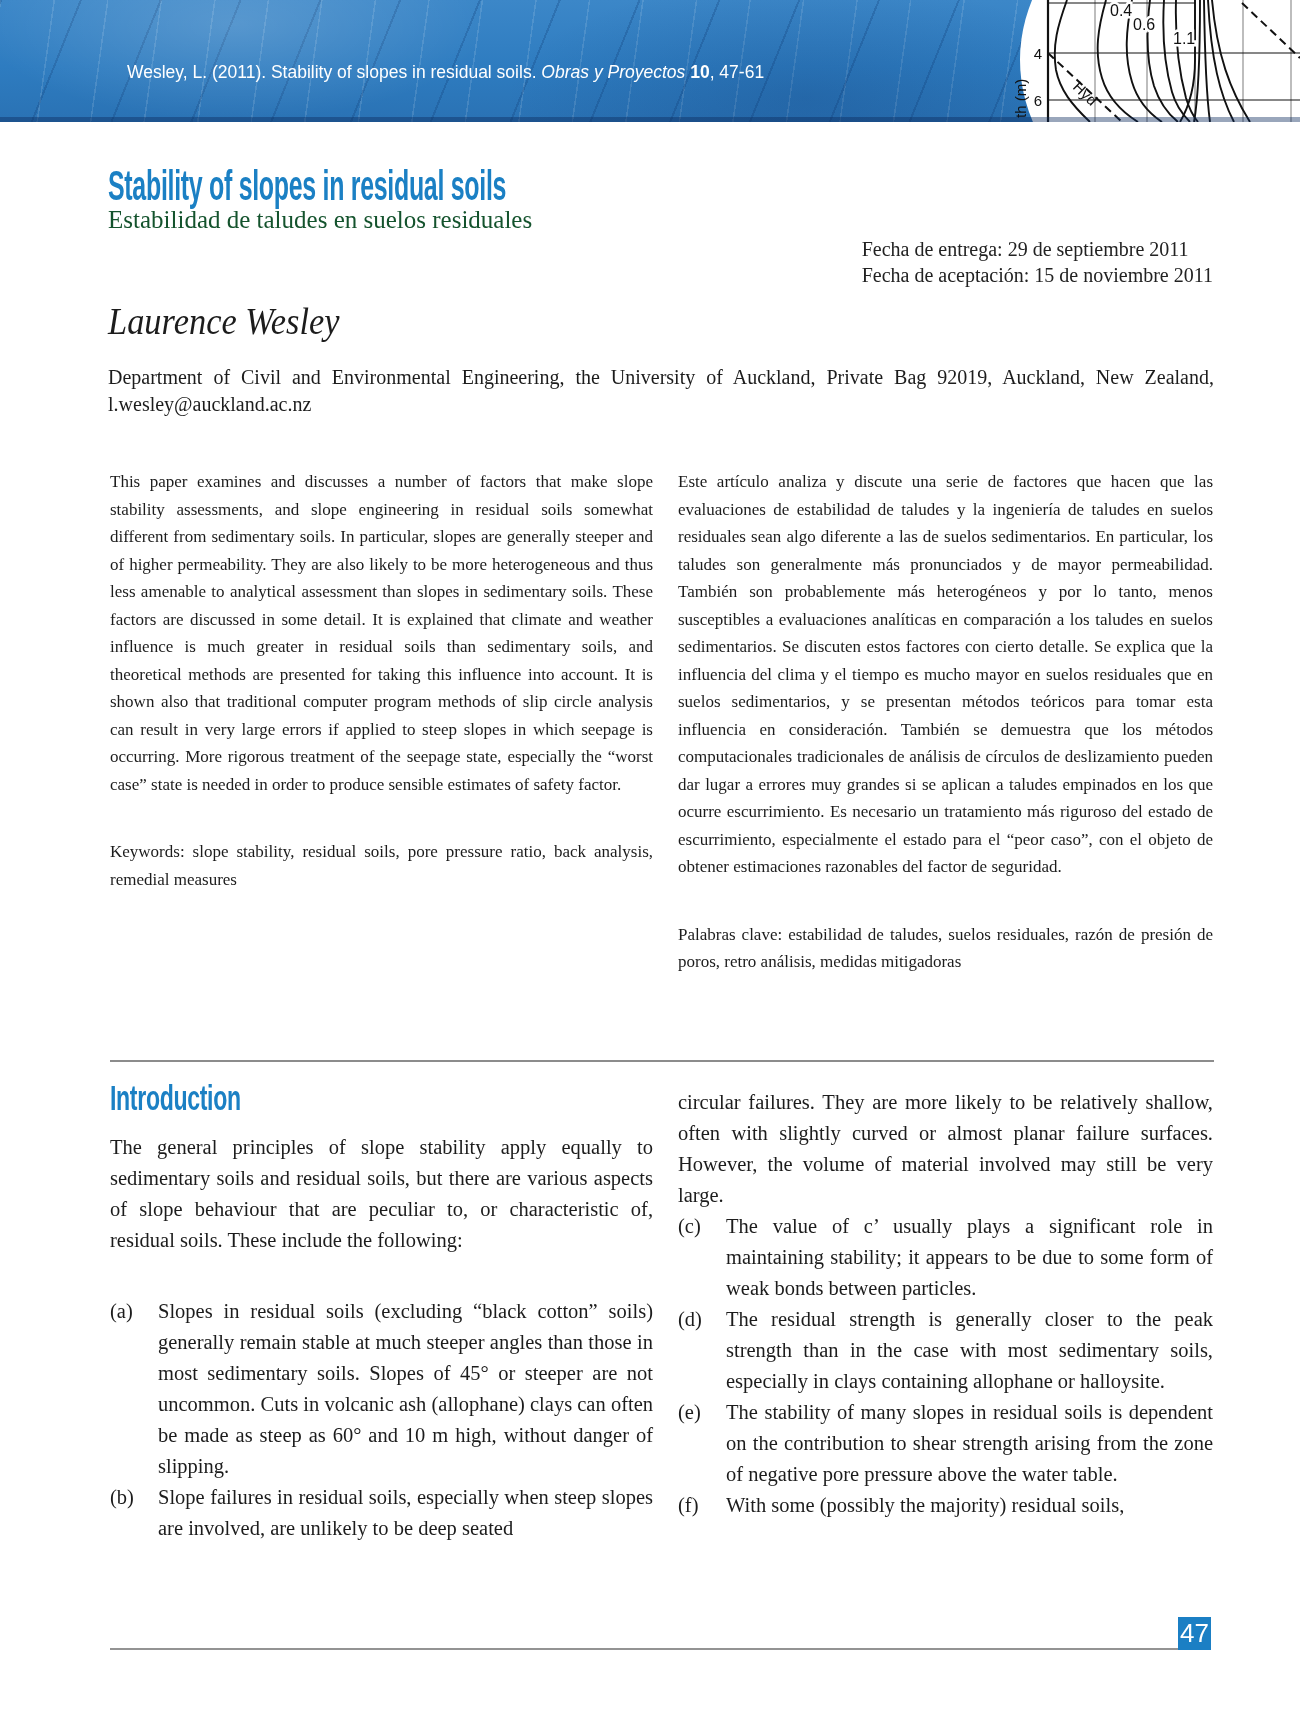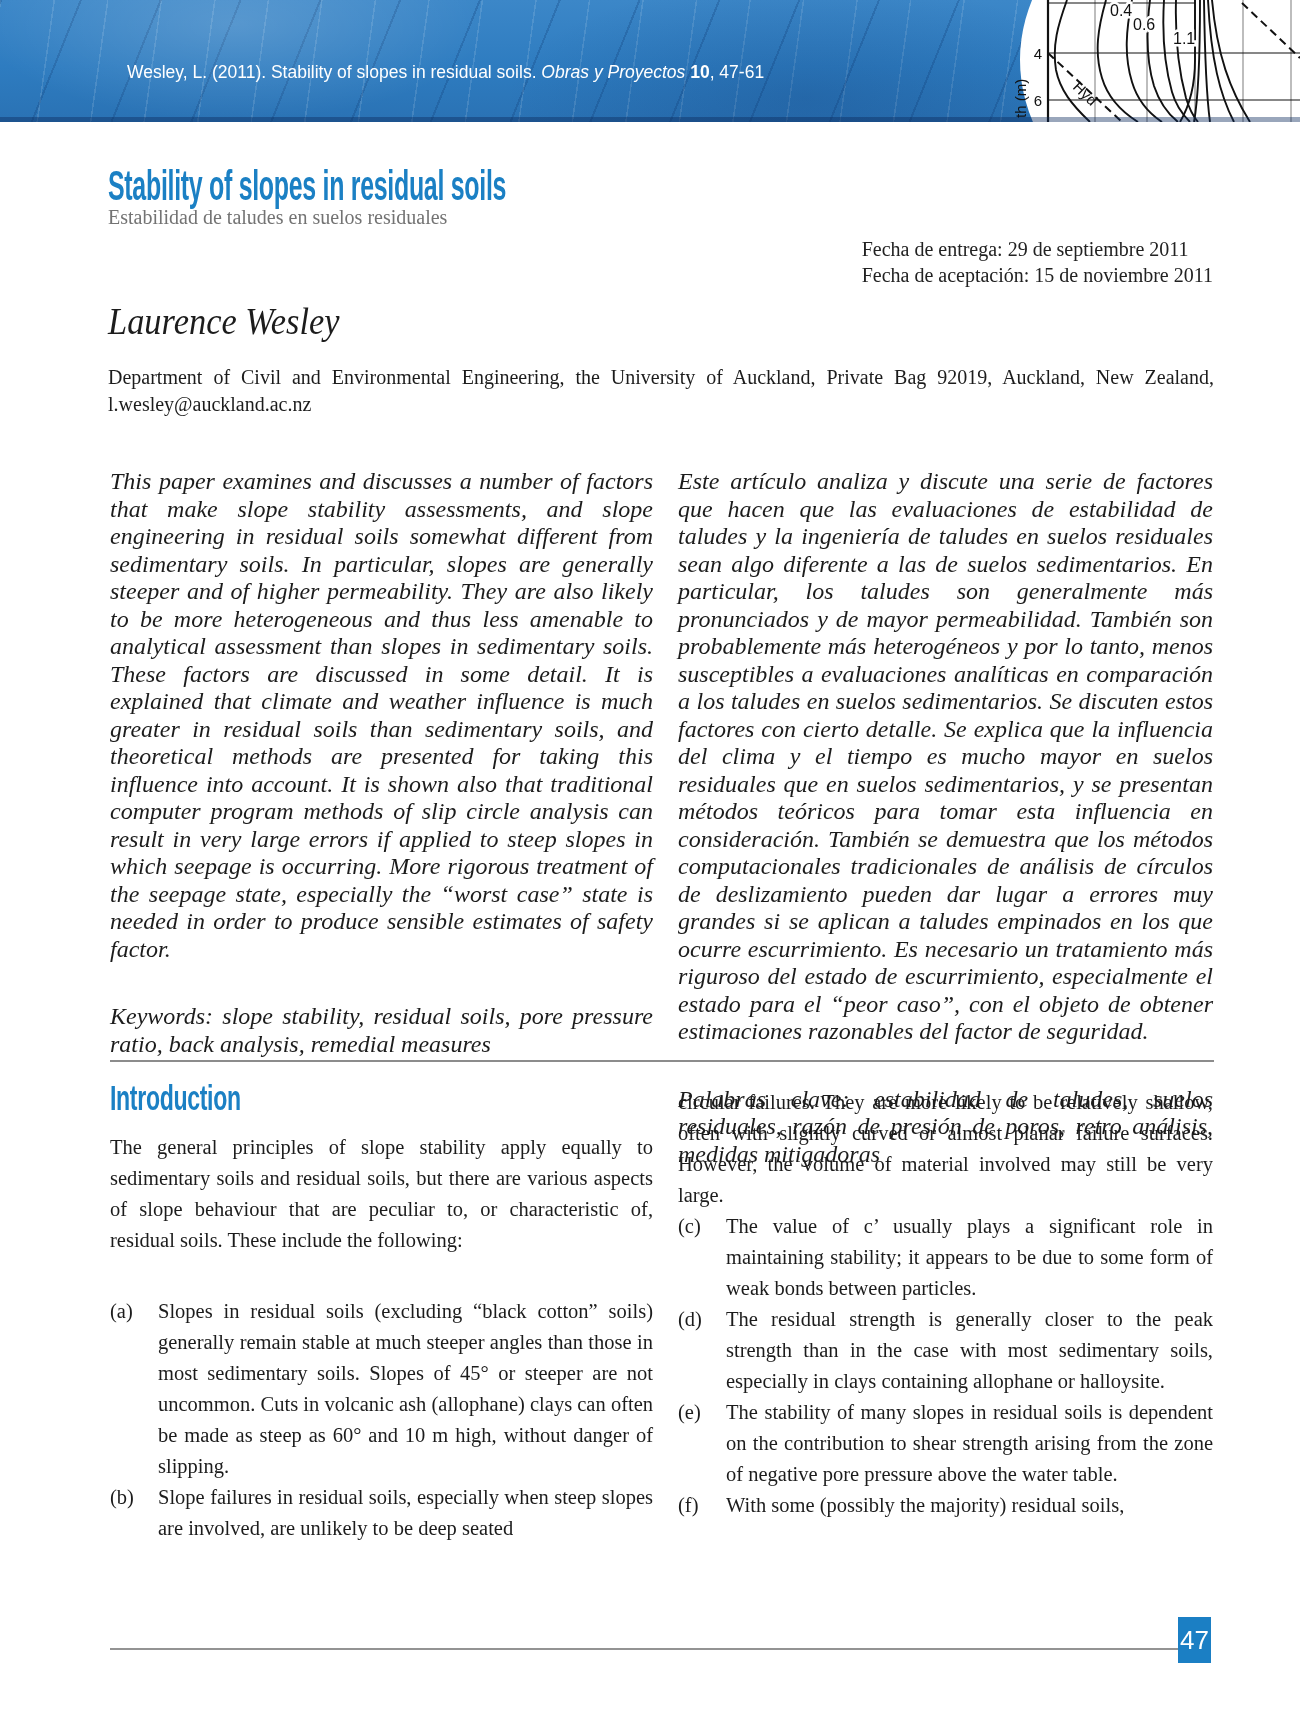--- a/index.html
+++ b/index.html
@@ -28,28 +28,28 @@
   .citation{position:absolute;left:115px;top:62px;color:#fff;
             font-family:"Liberation Sans",sans-serif;font-size:17.5px;white-space:pre;margin-left:12px;}
   .citation .it{font-style:italic;}
   .citation .bd{font-weight:bold;}
 
   
   .cond{display:inline-block;transform-origin:0 50%;letter-spacing:-0.5px;}
   .title{position:absolute;left:108px;top:142px;color:#1b80c4;
          font-family:"Liberation Sans",sans-serif;font-weight:bold;font-size:43px;white-space:nowrap;margin-top:19px;}
   .title .cond{transform:scaleX(0.58);}
-  .subtitle{position:absolute;left:108px;top:206px;color:#737373;font-size:20px;white-space:nowrap;}
+  .subtitle{position:absolute;left:108px;top:206px;color:#14532d;font-size:25px;white-space:nowrap;}
   .dates{position:absolute;right:87px;top:236px;font-size:20px;line-height:26px;color:#222;}
   .author{position:absolute;left:108px;top:300px;font-size:37px;white-space:nowrap;font-style:italic;}
   .author .cond{transform:scaleX(0.93);letter-spacing:0;}
   .affil{position:absolute;left:108px;top:364px;width:1106px;font-size:20px;line-height:27px;text-align:justify;}
 
   
-  .abs{position:absolute;top:468px;font-style:italic;font-size:24px;line-height:27.5px;text-align:justify;}
+  .abs{position:absolute;top:468px;font-size:17px;line-height:27.5px;text-align:justify;}
   .abs p{margin:0;}
   .abs .kw{margin-top:40px;}
   .abs-en{left:110px;width:543px;}
   .abs-es{left:678px;width:535px;}
 
   
   .rule1{position:absolute;left:110px;top:1060px;width:1104px;height:2px;background:#8c8c8c;}
   .col{font-size:20.5px;line-height:31px;text-align:justify;}
   .col p{margin:0;}
   .intro-left{position:absolute;left:110px;top:1078px;width:543px;}
@@ -57,21 +57,21 @@
   .intro-head{color:#1b80c4;font-family:"Liberation Sans",sans-serif;font-weight:bold;
               font-size:35px;line-height:40px;margin:0 0 14px 0;white-space:nowrap;}
   .intro-head .cond{transform:scaleX(0.66);}
   .list{margin-top:40px;}
   .item{position:relative;padding-left:48px;}
   .item .lab{position:absolute;left:0;top:0;}
   .cont{margin-left:48px;}
 
   
   .rule2{position:absolute;left:110px;top:1648px;width:1068px;height:2px;background:#939393;}
-  .pageno{position:absolute;left:1178px;top:1617px;width:33px;height:46px;background:#1b7fc4;
+  .pageno{position:absolute;left:1178px;top:1617px;width:33px;height:33px;background:#1b7fc4;
           color:#fff;font-family:"Liberation Sans",sans-serif;font-size:26px;
           display:flex;align-items:center;justify-content:center;}
 </style>
 </head>
 <body>
 
 <div class="page">
 
   <div class="band">
     <div class="bubble"></div>

